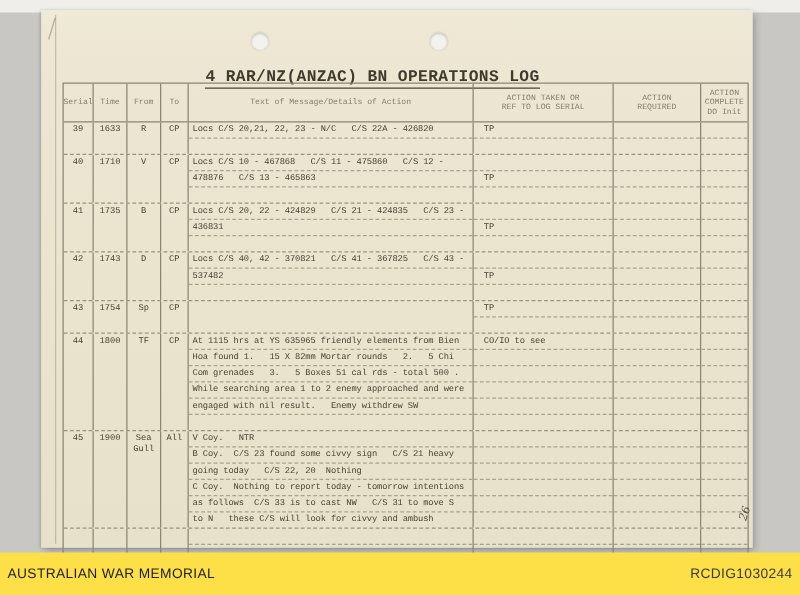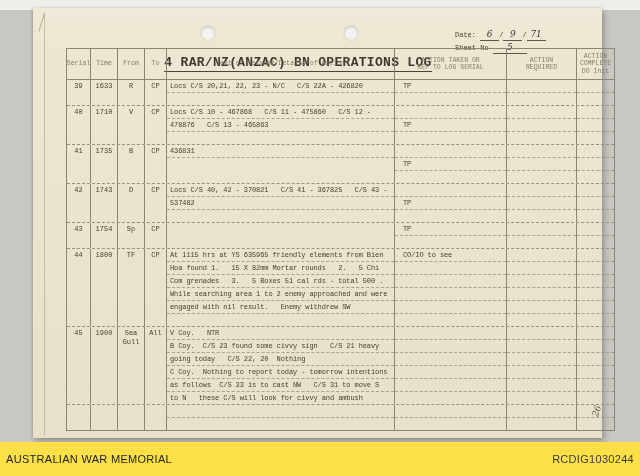--- a/index.html
+++ b/index.html
@@ -24,22 +24,22 @@
              font-size:7px;color:#474130;line-height:12px;}
   .hw{font-family:"DejaVu Serif",serif;font-style:italic;font-size:9px;color:#3d3830;}
   .uline{display:inline-block;min-width:15px;text-align:center;
          border-bottom:1px solid #5c5543;padding:0 2px;}
   .uline.wide{min-width:30px;}
   .doc-title{position:absolute;left:120px;top:44px;width:290px;text-align:center;}
   .doc-title span{font-family:"Liberation Mono","DejaVu Sans Mono",monospace;
          font-size:13px;font-weight:bold;letter-spacing:0.3px;color:#3f3a2e;
          border-bottom:1px solid #4a4437;padding-bottom:1px;white-space:nowrap;}
   
-  .log-table{position:absolute;left:17px;top:40px;width:547px;
-             border:1px solid #8d8473;margin-left:16px;}
+  .log-table{position:absolute;left:17px;top:58px;width:547px;
+             border:1px solid #8d8473;}
   .hrow,.entry{display:grid;grid-template-columns:24px 27px 27px 22px 228px 112px 70px 37px;}
   .hrow{border-bottom:1px solid #8d8473;height:30px;}
   .hcell{box-sizing:border-box;border-right:1px solid #8d8473;
          font-family:"Liberation Mono","DejaVu Sans Mono",monospace;
          font-size:6.5px;line-height:7.5px;color:#867d66;text-align:center;
          white-space:pre-line;display:flex;align-items:center;justify-content:center;
          padding:1px;overflow:hidden;}
   .hcell:last-child,.cell:last-child{border-right:none;}
   .entry{border-bottom:1px dashed #9b927a;}
   .entry.noline{border-bottom:none;}
@@ -67,30 +67,20 @@
 
 <div class="stage">
   <div class="top-strip"></div>
 
   <div class="paper">
     <div class="crease"></div>
     <div class="crease-hook"></div>
     <div class="hole h1"></div>
     <div class="hole h2"></div>
 
-    <div class="dateblock">
-      <div>
-        <span class="typed">Date:</span>
-        <span class="hw uline">6</span><span>/</span><span class="hw uline">9</span><span>/</span><span class="hw uline">71</span>
-      </div>
-      <div>
-        <span class="typed">Sheet No</span>
-        <span class="hw uline wide">5</span>
-      </div>
-    </div>
 
     <div class="doc-title">
       <span>4 RAR/NZ(ANZAC) BN OPERATIONS LOG</span>
     </div>
 
     <div class="log-table">
       <div class="hrow">
         <div class="hcell">Serial</div>
         <div class="hcell">Time</div>
         <div class="hcell">From</div>
@@ -152,20 +142,21 @@
               <div class="tline"></div>
               <div class="tline"></div>
             </div>
           </div>
           <div class="entry">
             <div class="cell meta c-serial">41</div>
             <div class="cell meta c-time">1735</div>
             <div class="cell meta c-from">B</div>
             <div class="cell meta c-to">CP</div>
             <div class="cell c-text">
+              <div class="tline">Locs C/S 20, 22 - 424829   C/S 21 - 424835   C/S 23 -</div>
               <div class="tline">436831</div>
               <div class="tline"></div>
             </div>
             <div class="cell c-taken">
               <div class="tline"></div>
               <div class="tline">TP</div>
               <div class="tline"></div>
             </div>
             <div class="cell c-req">
               <div class="tline"></div>

